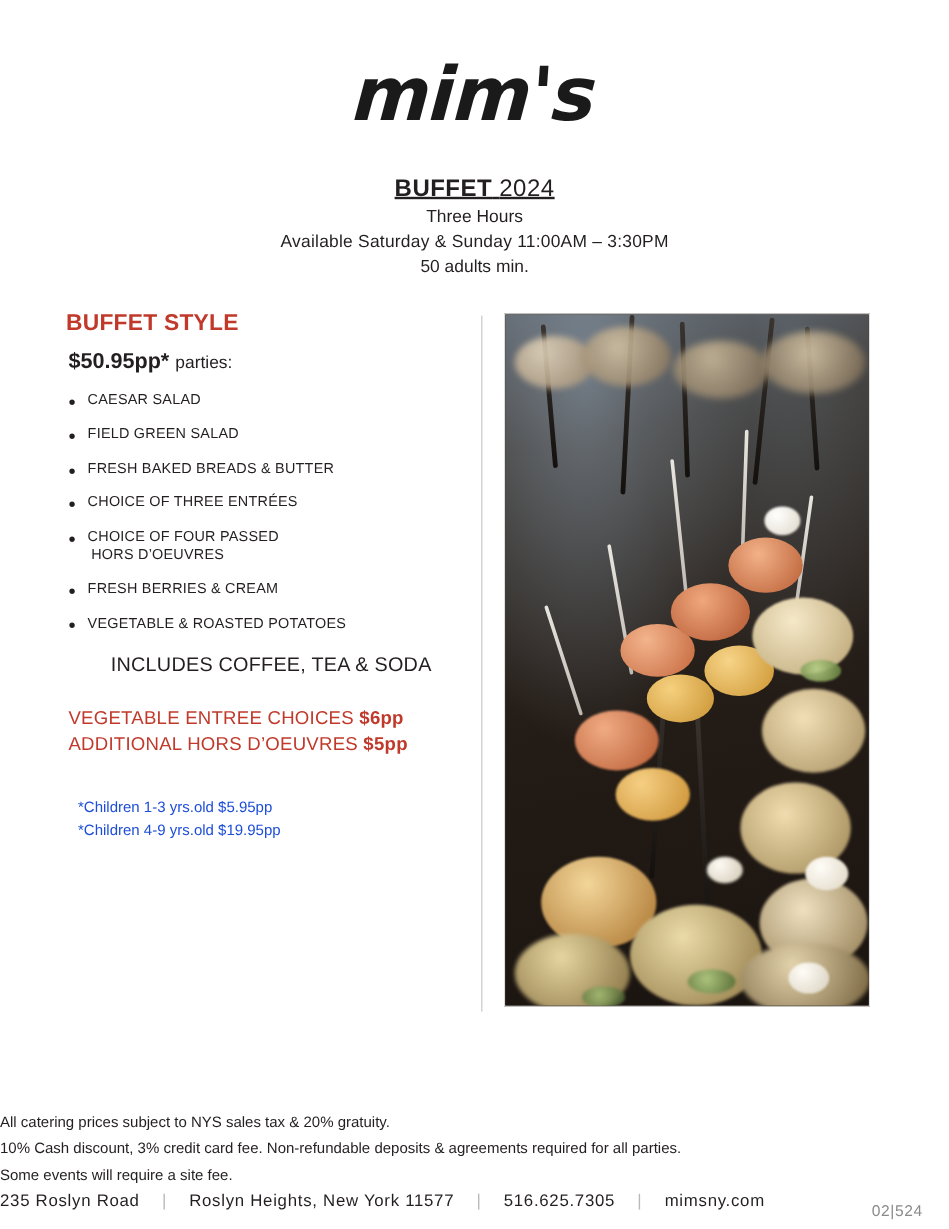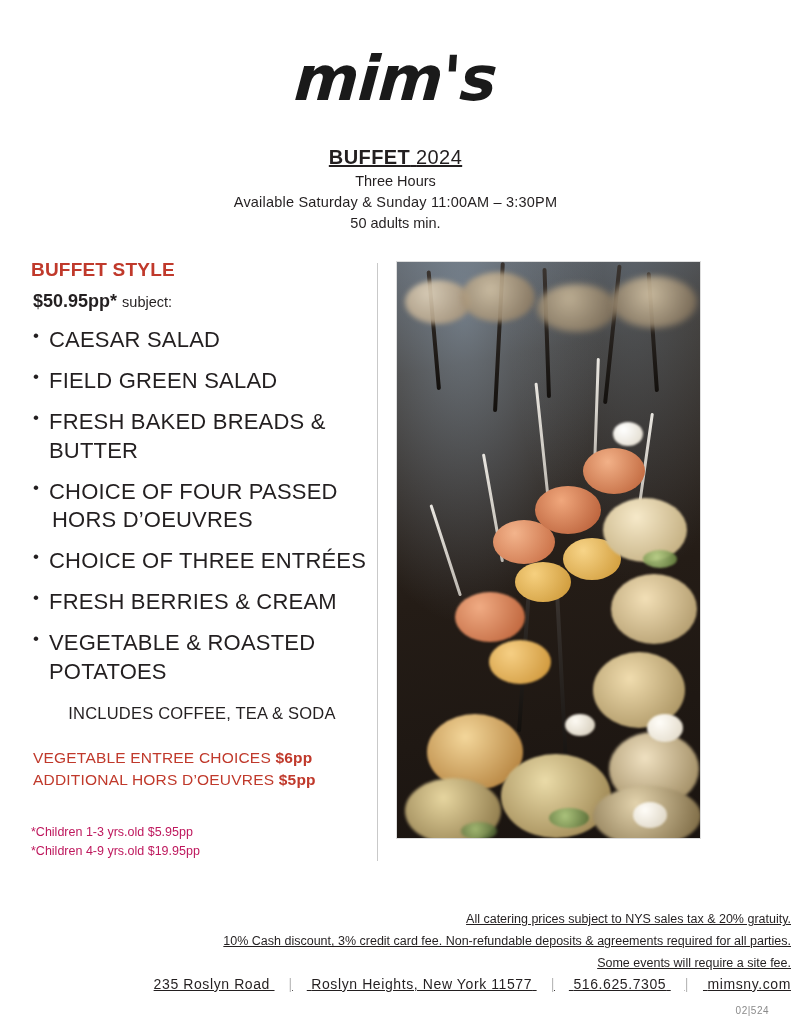--- a/index.html
+++ b/index.html
@@ -69,21 +69,21 @@
     text-align: center;
   }
   .header-line.avail {
     letter-spacing: 0.2px;
   }
 
   
   .content {
     position: relative;
     margin-top: 26px;
-    padding: 0 55px 0 31px;
+    padding: 0 55px 0 55px;
     display: flex;
     align-items: flex-start;
   }
   .col-left {
     width: 340px;
     flex: none;
   }
   .divider {
     width: 1px;
     align-self: stretch;
@@ -113,21 +113,21 @@
   .price-line .includes {
     font-size: 14.5px;
   }
 
   ul.items {
     list-style: none;
     margin: 0;
     padding: 0 0 0 2px;
   }
   ul.items li {
-    font-size: 22px;
+    font-size: 12px;
     letter-spacing: 0.2px;
     margin-bottom: 13px;
     position: relative;
     padding-left: 16px;
     line-height: 1.28;
   }
   ul.items li::before {
     content: "\2022";
     position: absolute;
     left: 0;
@@ -155,24 +155,24 @@
     font-size: 15.5px;
     margin-bottom: 4px;
     letter-spacing: 0.2px;
   }
   .addl div .amt {
     font-weight: bold;
   }
 
   .children {
     margin-top: 34px;
-    margin-left: 0;
+    margin-left: 10px;
     font-size: 12.5px;
     line-height: 1.55;
-    color: #be185d;
+    color: #1d4ed8;
   }
 
   
   .photo {
     width: 305px;
     height: 578px;
     border: 1px solid #ddd;
     position: relative;
     overflow: hidden;
     background: #2b2118;
@@ -200,44 +200,43 @@
   .skewer.dark {
     background: linear-gradient(180deg, #3a3430, #13100d);
     width: 4px;
   }
 
   
   .footer {
     position: absolute;
     left: 0;
     right: 0;
-    bottom: 32px;
-    text-align: right;
-    text-decoration: underline;
+    bottom: 16px;
+    text-align: left;
   }
   .footer-note {
     font-size: 12.5px;
     line-height: 1.75;
     color: #231f20;
   }
   .footer-bar {
     margin-top: 1px;
     font-size: 14px;
     letter-spacing: 0.6px;
     color: #231f20;
   }
   .footer-bar .sep {
     color: #b9b9b9;
     padding: 0 14px;
   }
   .doc-code {
     position: absolute;
     right: 22px;
     bottom: 8px;
-    font-size: 10px;
+    font-size: 13px;
     color: #8a8a8a;
     letter-spacing: 0.5px;
   }
 </style>
 </head>
 <body>
 
 <div class="logo-block">
   <div class="logo-wordmark">mim's</div>
 </div>
@@ -252,32 +251,32 @@
   <div class="header-line">50 adults min.</div>
 </div>
 
 <div class="content">
 
   <div class="col-left">
     <h2 class="section-title">BUFFET STYLE</h2>
 
     <div class="price-line">
       <span class="price">$50.95pp*</span>
-      <span class="includes">subject:</span>
+      <span class="includes">parties:</span>
     </div>
 
     <ul class="items">
       <li><span>CAESAR SALAD</span></li>
       <li><span>FIELD GREEN SALAD</span></li>
       <li><span>FRESH BAKED BREADS &amp; BUTTER</span></li>
+      <li><span>CHOICE OF THREE ENTRÉES</span></li>
       <li>
         <span>CHOICE OF FOUR PASSED</span>
         <span class="l2">HORS D’OEUVRES</span>
       </li>
-      <li><span>CHOICE OF THREE ENTRÉES</span></li>
       <li><span>FRESH BERRIES &amp; CREAM</span></li>
       <li><span>VEGETABLE &amp; ROASTED POTATOES</span></li>
     </ul>
 
     <div class="includes-line">INCLUDES COFFEE, TEA &amp; SODA</div>
 
     <div class="addl">
       <div>
         <span>VEGETABLE ENTREE CHOICES</span>
         <span class="amt">$6pp</span>

